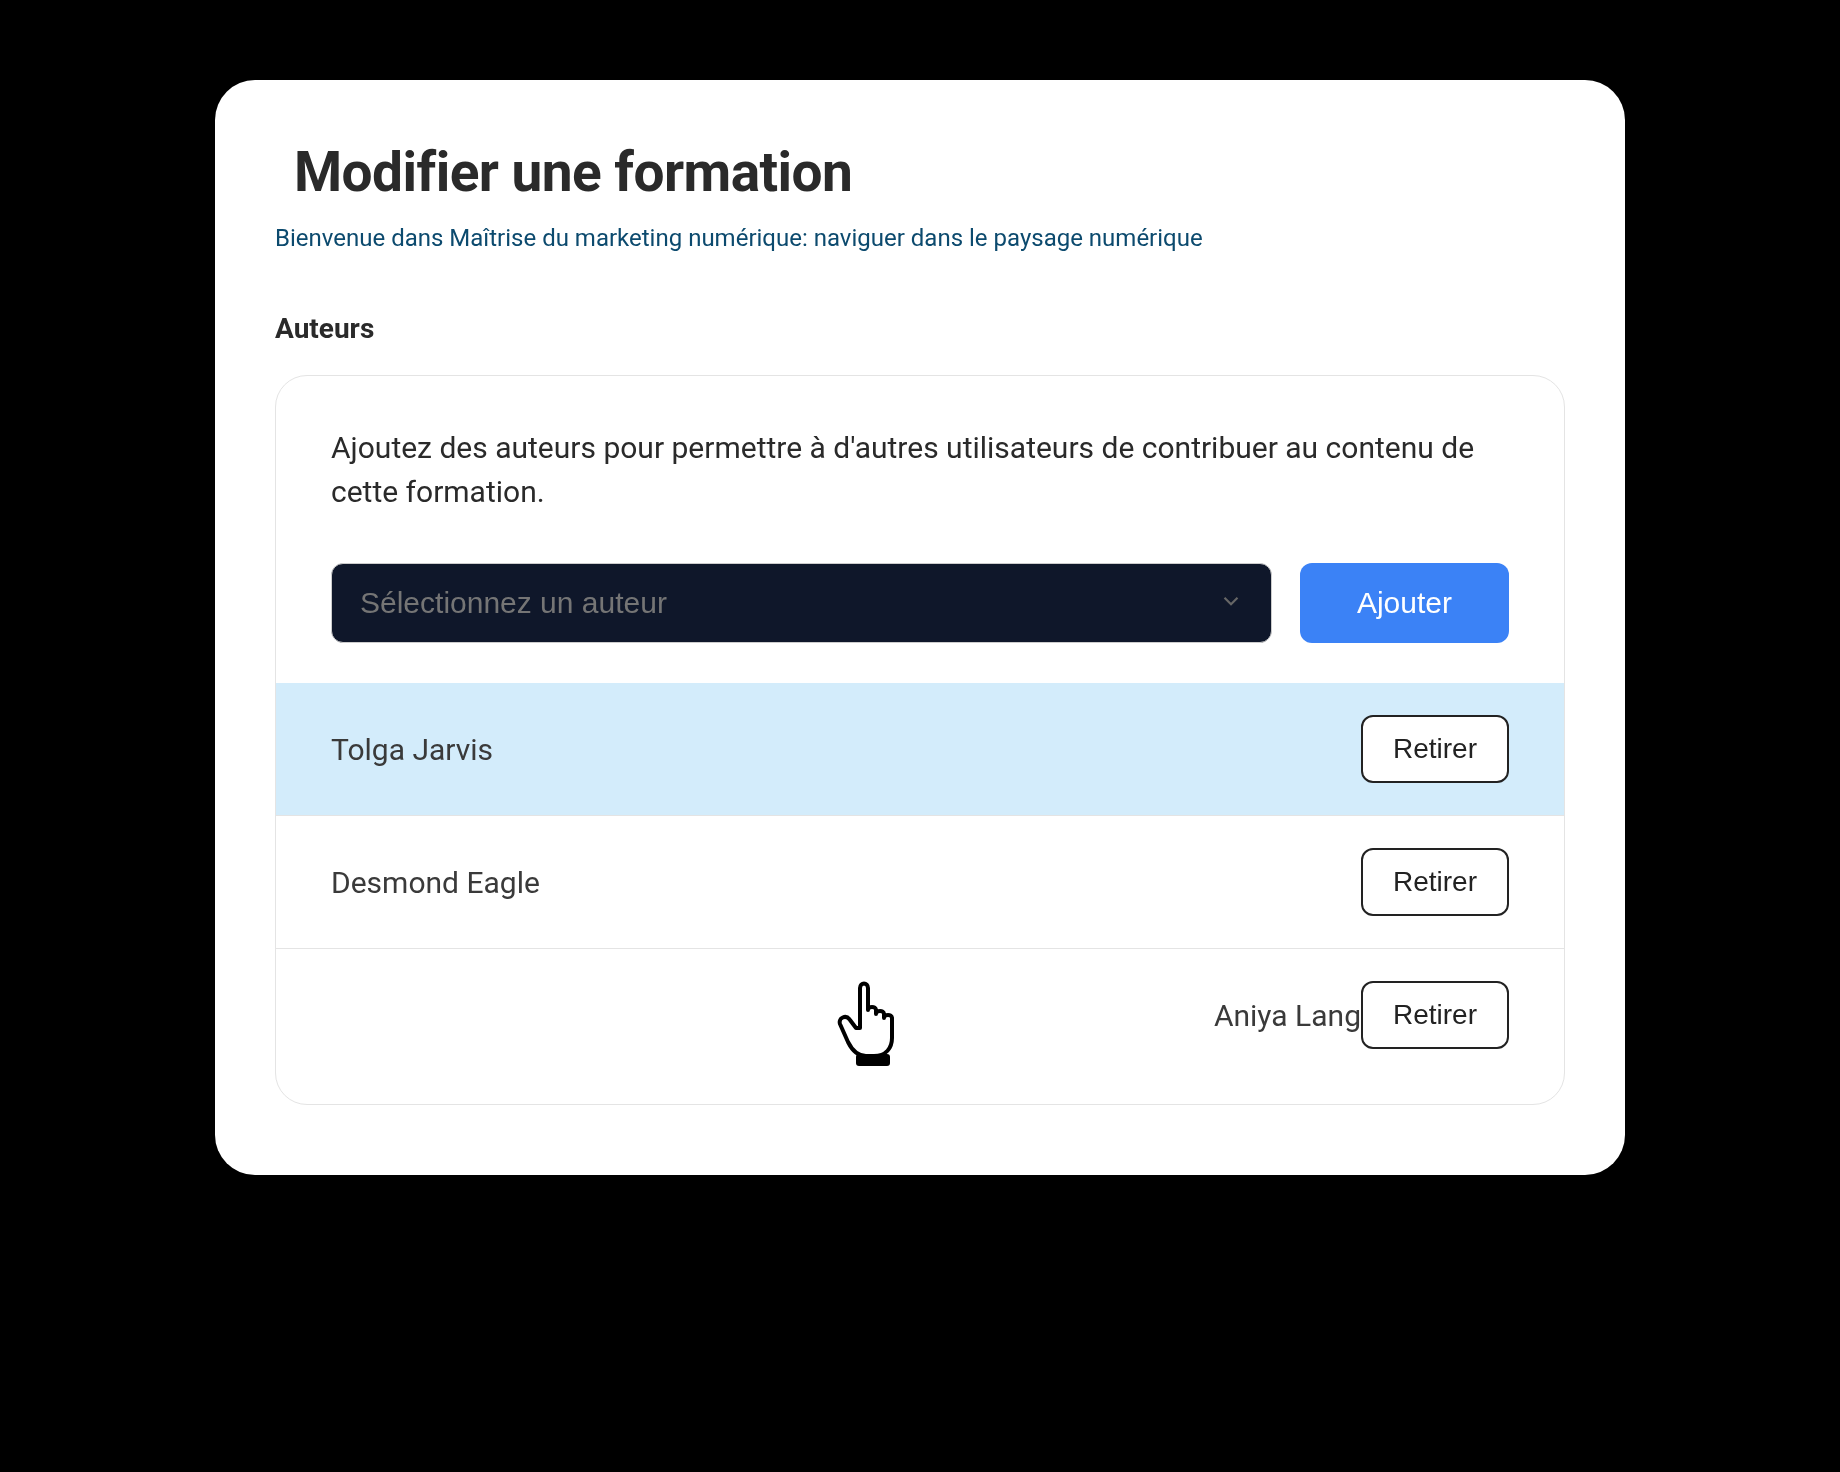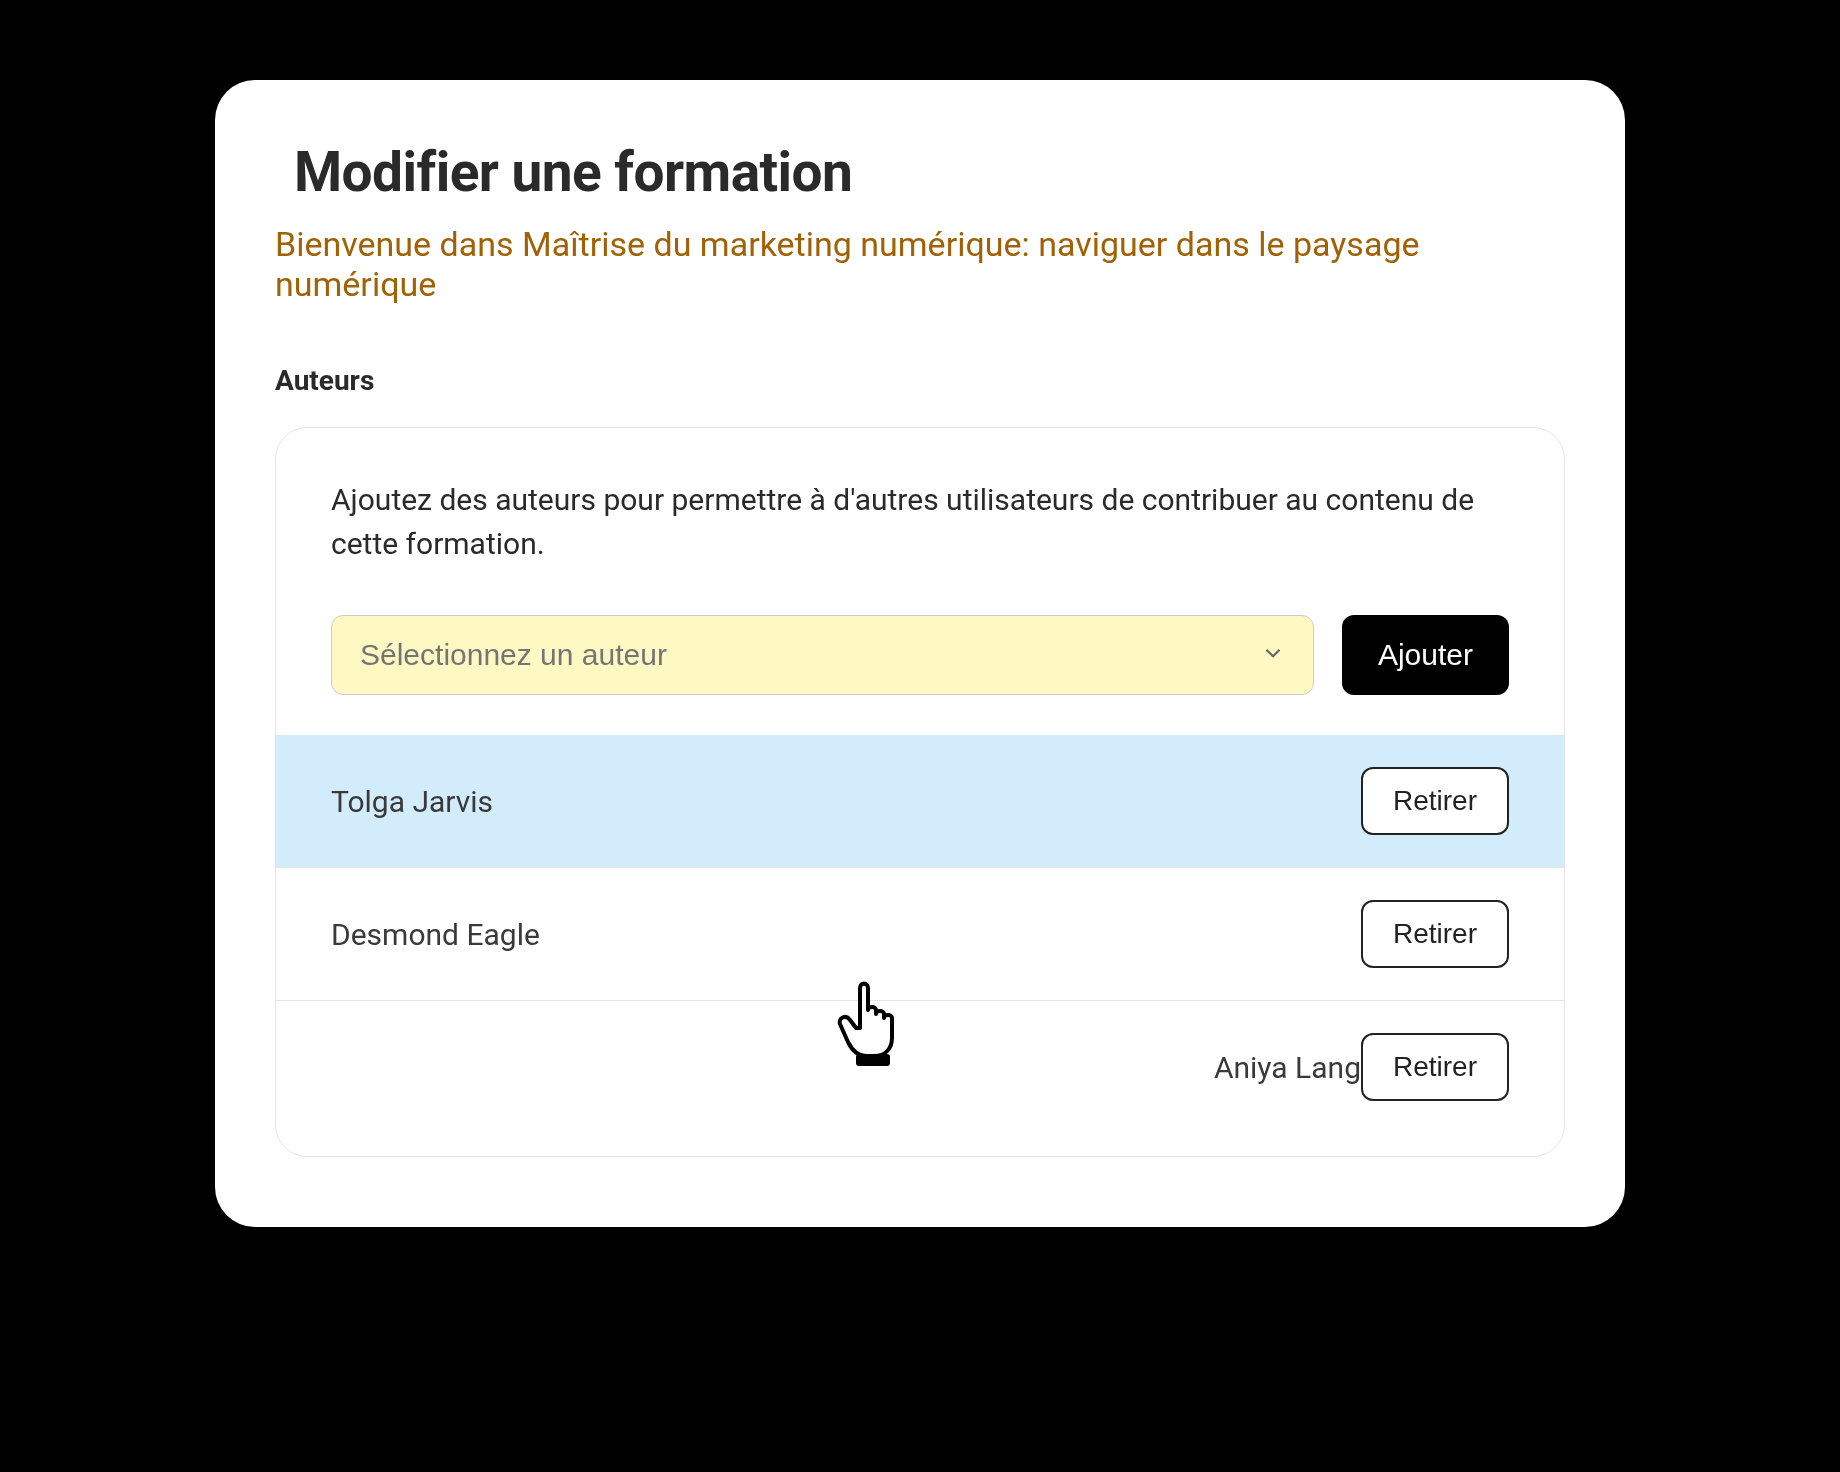--- a/index.html
+++ b/index.html
@@ -26,22 +26,22 @@
     }
     .page-title {
       font-size: 55px;
       font-weight: 700;
       color: #2a2a2a;
       letter-spacing: -0.01em;
       margin-bottom: 20px;
       margin-left: 19px;
     }
     .page-subtitle {
-      font-size: 34px;
-      color: #a16207;
+      font-size: 24px;
+      color: #0c4a6e;
       margin-bottom: 60px;
     }
     .section-title {
       font-size: 28px;
       font-weight: 700;
       color: #2a2a2a;
       margin-bottom: 30px;
     }
     .authors-box {
       border: 1px solid #e4e4e4;
@@ -65,45 +65,45 @@
       position: relative;
     }
     .author-select {
       width: 100%;
       height: 80px;
       border: 1px solid #ccc;
       border-radius: 12px;
       padding: 0 60px 0 28px;
       font-size: 30px;
       color: #888;
-      background: #fef9c3;
+      background: #0f172a;
       appearance: none;
       -webkit-appearance: none;
       cursor: pointer;
     }
     .chevron-icon {
       position: absolute;
       right: 28px;
       top: 50%;
       transform: translateY(-50%);
       pointer-events: none;
     }
     .chevron-icon svg {
       width: 26px;
       height: 26px;
       stroke: #666;
       stroke-width: 2;
       fill: none;
     }
     .add-button {
-      background: #000000;
+      background: #3b82f6;
       color: #fff;
       border: none;
       border-radius: 12px;
-      padding: 0 36px;
+      padding: 0 57px;
       font-size: 30px;
       font-weight: 500;
       cursor: pointer;
       height: 80px;
     }
     .author-list {
       margin: 0 -55px;
     }
     .author-row {
       display: flex;

